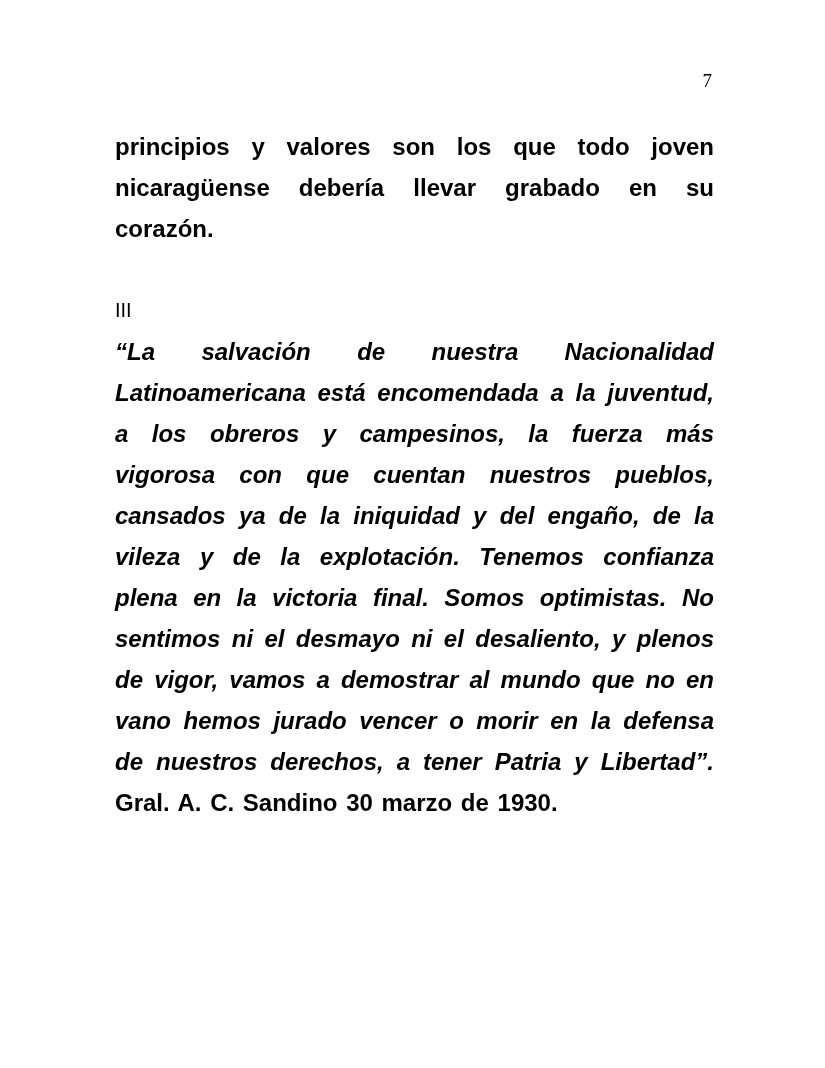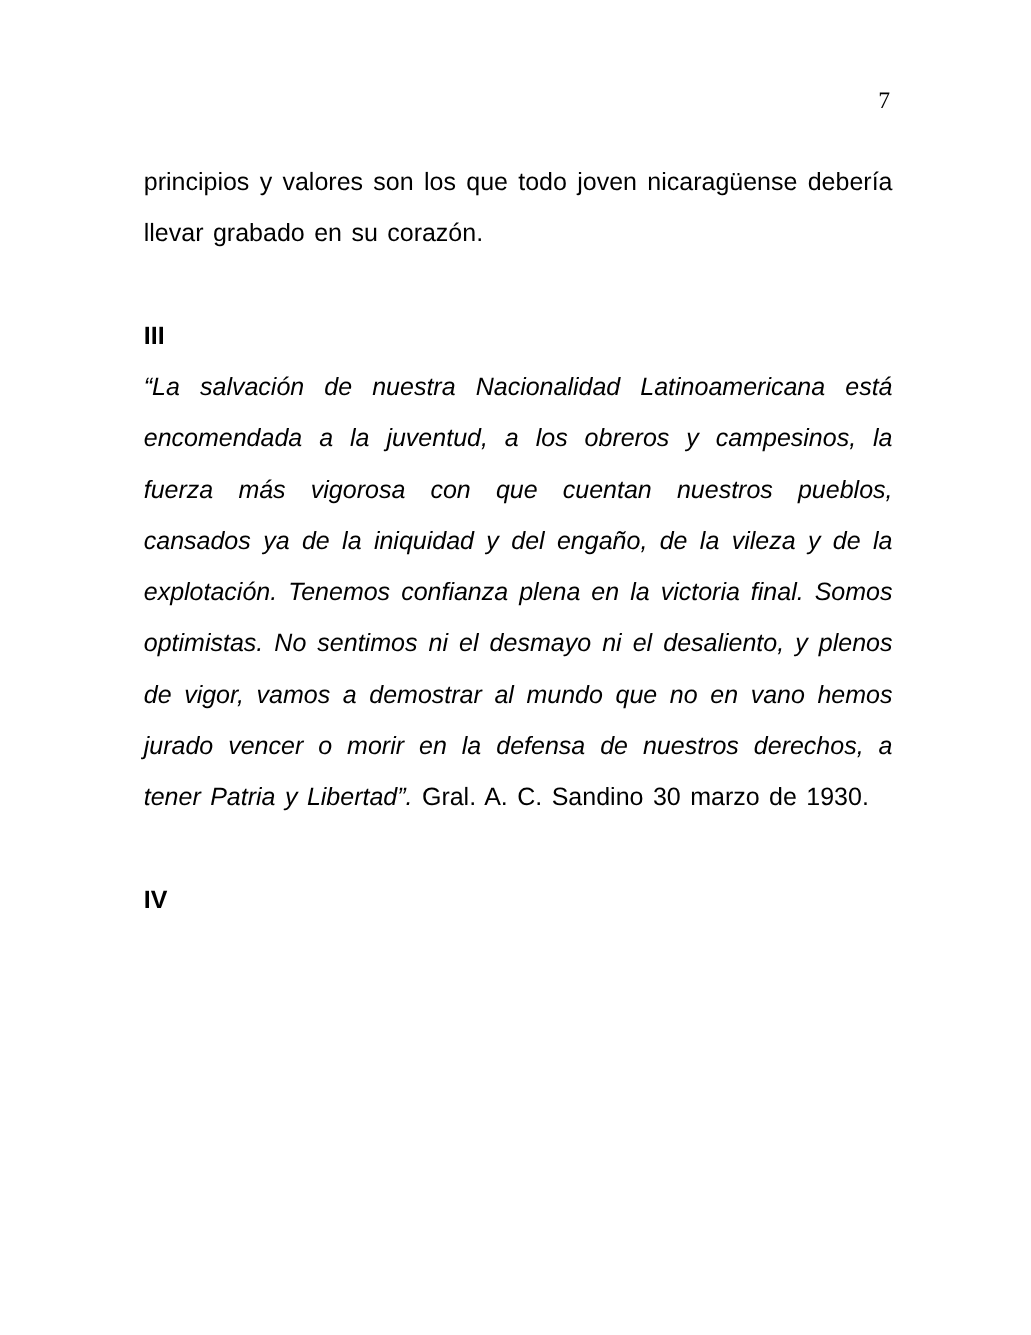--- a/index.html
+++ b/index.html
@@ -25,31 +25,31 @@
       font-weight: 400;
       color: #000000;
     }
     .content {
       position: absolute;
       left: 115px;
       width: 599px;
       top: 126px;
     }
     .para {
-      font-size: 20px;
-      font-weight: normal;
+      font-size: 24px;
+      font-weight: bold;
       line-height: 41px;
       text-align: justify;
       text-align-last: left;
       margin: 0 0 41px 0;
       word-spacing: 2px;
     }
     .heading {
       font-size: 20px;
-      font-weight: bold;
+      font-weight: normal;
       line-height: 41px;
       margin: 0;
       text-align: left;
     }
     .quote {
       font-style: italic;
     }
     .attr {
       font-style: normal;
     }
@@ -65,18 +65,17 @@
   <div class="page-number">7</div>
 
   <div class="content">
 
     <p class="para">principios y valores son los que todo joven nicaragüense debería llevar grabado en su corazón.</p>
 
     <p class="heading">III</p>
 
     <p class="para"><span class="quote">“La salvación de nuestra Nacionalidad Latinoamericana está encomendada a la juventud, a los obreros y campesinos, la fuerza más vigorosa con que cuentan nuestros pueblos, cansados ya de la iniquidad y del engaño, de la vileza y de la explotación. Tenemos confianza plena en la victoria final. Somos optimistas. No sentimos ni el desmayo ni el desaliento, y plenos de vigor, vamos a demostrar al mundo que no en vano hemos jurado vencer o morir en la defensa de nuestros derechos, a tener Patria y Libertad”.</span><span class="attr"> Gral. A. C. Sandino 30 marzo de 1930.</span></p>
 
-    <p class="heading">IV</p>
 
 
   </div>
 
 </div>
 
 </body></html>

